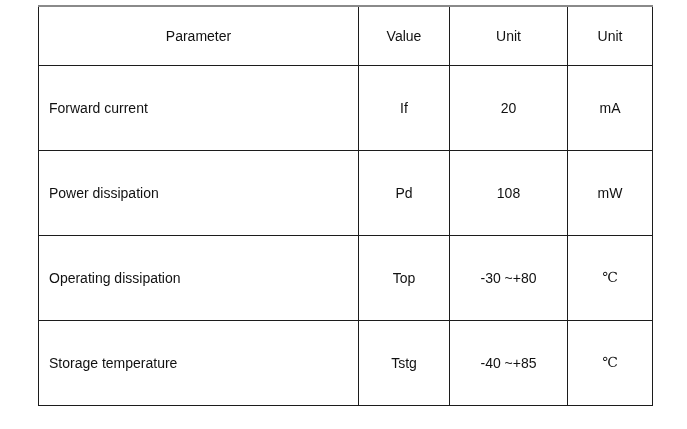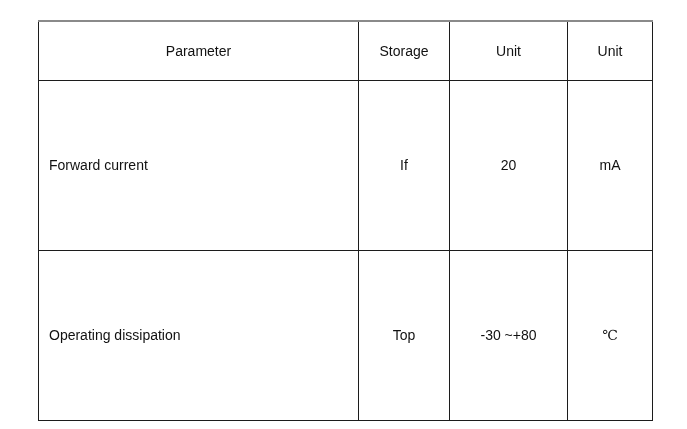--- a/index.html
+++ b/index.html
@@ -12,21 +12,21 @@
     width: 687px;
     height: 429px;
     background: #ffffff;
     font-family: "Liberation Sans", "DejaVu Sans", sans-serif;
     color: #111111;
     overflow: hidden;
   }
   table.spec-table {
     position: absolute;
     left: 38px;
-    top: 20px;
+    top: 5px;
     width: 614px;
     height: 401px;
     border-collapse: collapse;
     table-layout: fixed;
     background: #ffffff;
   }
   table.spec-table col.col-parameter { width: 320px; }
   table.spec-table col.col-symbol    { width: 91px;  }
   table.spec-table col.col-value     { width: 118px; }
   table.spec-table col.col-unit      { width: 85px;  }
@@ -65,33 +65,45 @@
   <table class="spec-table">
     <colgroup>
       <col class="col-parameter">
       <col class="col-symbol">
       <col class="col-value">
       <col class="col-unit">
     </colgroup>
     <thead>
       <tr>
         <th>Parameter</th>
-        <th>Storage</th>
+        <th>Value</th>
         <th>Unit</th>
         <th>Unit</th>
       </tr>
     </thead>
     <tbody>
       <tr>
         <td class="cell-parameter">Forward current</td>
         <td>If</td>
         <td>20</td>
         <td>mA</td>
       </tr>
       <tr>
+        <td class="cell-parameter">Power dissipation</td>
+        <td>Pd</td>
+        <td>108</td>
+        <td>mW</td>
+      </tr>
+      <tr>
         <td class="cell-parameter">Operating dissipation</td>
         <td>Top</td>
         <td>-30 ~+80</td>
+        <td class="celsius">℃</td>
+      </tr>
+      <tr>
+        <td class="cell-parameter">Storage temperature</td>
+        <td>Tstg</td>
+        <td>-40 ~+85</td>
         <td class="celsius">℃</td>
       </tr>
     </tbody>
   </table>
 </div>
 
 </body></html>

